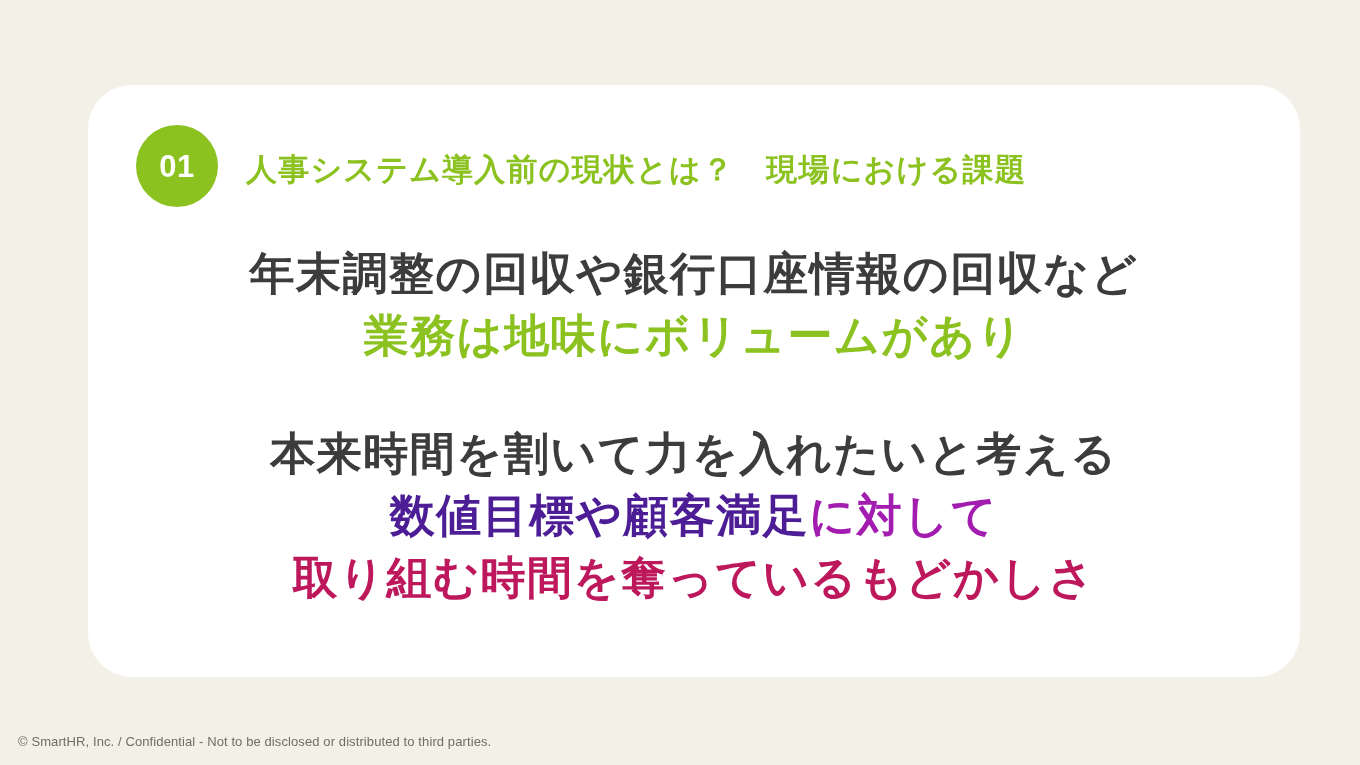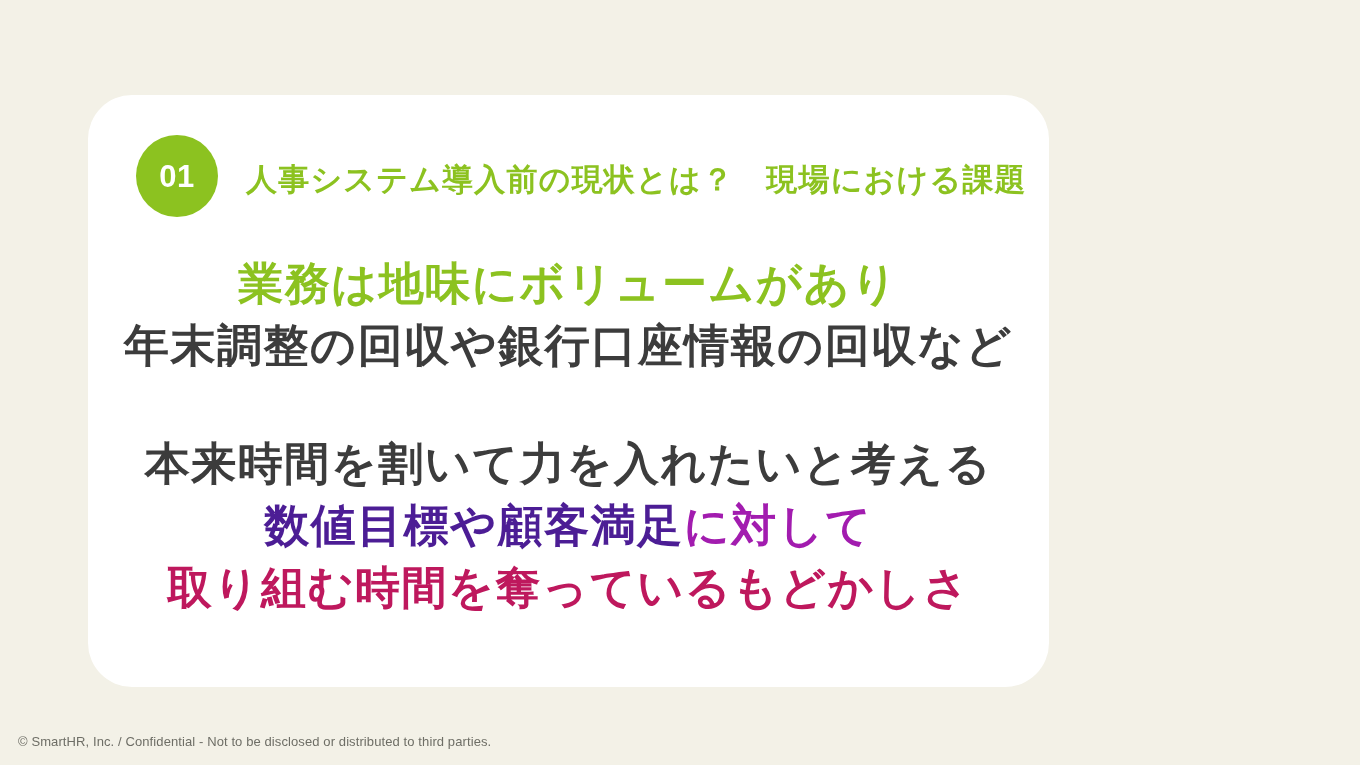--- a/index.html
+++ b/index.html
@@ -21,22 +21,22 @@
     position: absolute;
     inset: 0;
     width: 1360px;
     height: 765px;
   }
 
   
   .card {
     position: absolute;
     left: 88px;
-    top: 95px;
-    width: 961px;
+    top: 85px;
+    width: 1212px;
     height: 592px;
     background: #FFFFFF;
     border-radius: 44px;
   }
 
   
   .header {
     position: absolute;
     left: 48px;
     top: 40px;
@@ -128,22 +128,22 @@
 
     <div class="header">
       <div class="badge" style="background: rgb(140, 194, 32);">
         <span class="badge-label">01</span>
       </div>
       <div class="section-title" style="color: rgb(140, 194, 32); margin-top: 8px;">人事システム導入前の現状とは？　現場における課題</div>
     </div>
 
     <div class="body-area">
         <div class="block">
+          <div class="line"><span class="seg tone-dark" style="color: rgb(60, 60, 60);">年末調整の回収や銀行口座情報の回収など</span></div>
           <div class="line"><span class="seg tone-green" style="color: rgb(140, 194, 32);">業務は地味にボリュームがあり</span></div>
-          <div class="line"><span class="seg tone-dark" style="color: rgb(60, 60, 60);">年末調整の回収や銀行口座情報の回収など</span></div>
         </div>
         <div class="block second">
           <div class="line"><span class="seg tone-dark" style="color: rgb(60, 60, 60);">本来時間を割いて力を入れたいと考える</span></div>
           <div class="line"><span class="seg tone-orange" style="color: #4c1d95;">数値目標や顧客満足</span><span class="seg tone-dark" style="color: #a21caf;">に対して</span></div>
           <div class="line"><span class="seg tone-orange" style="color: #be185d;">取り組む時間を奪っているもどかしさ</span></div>
         </div>
       </div>
 
   </div>
 

